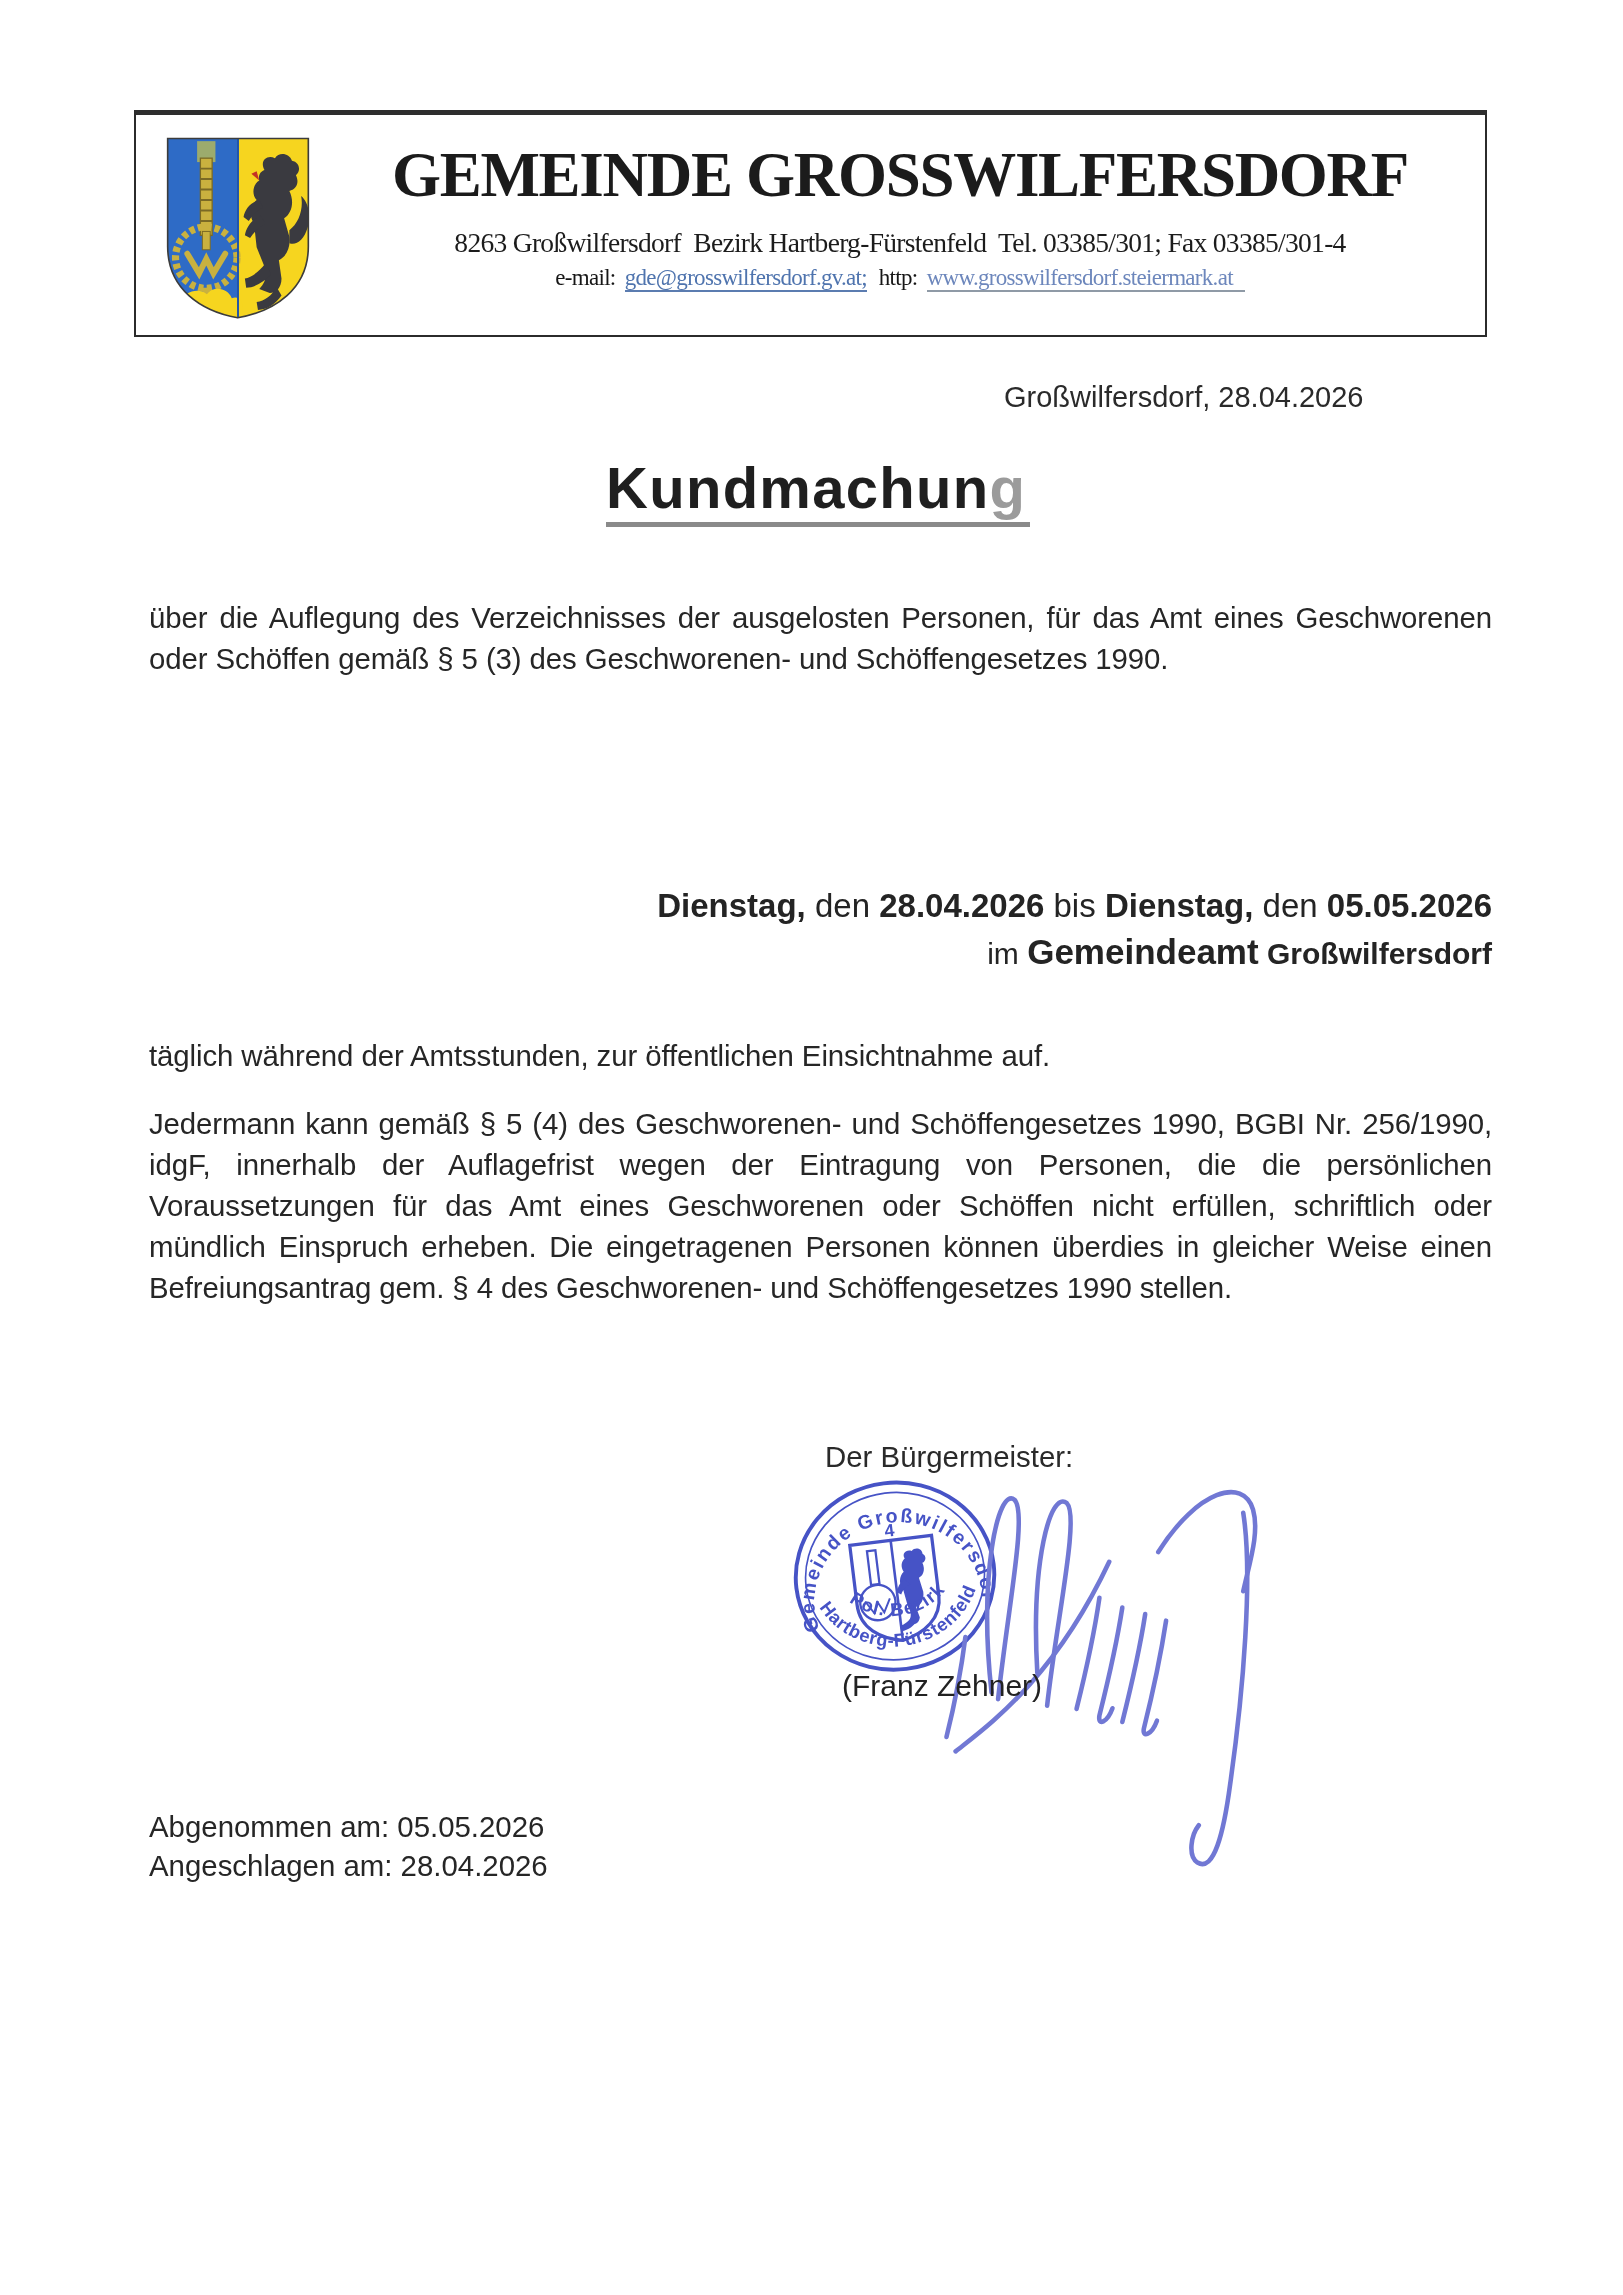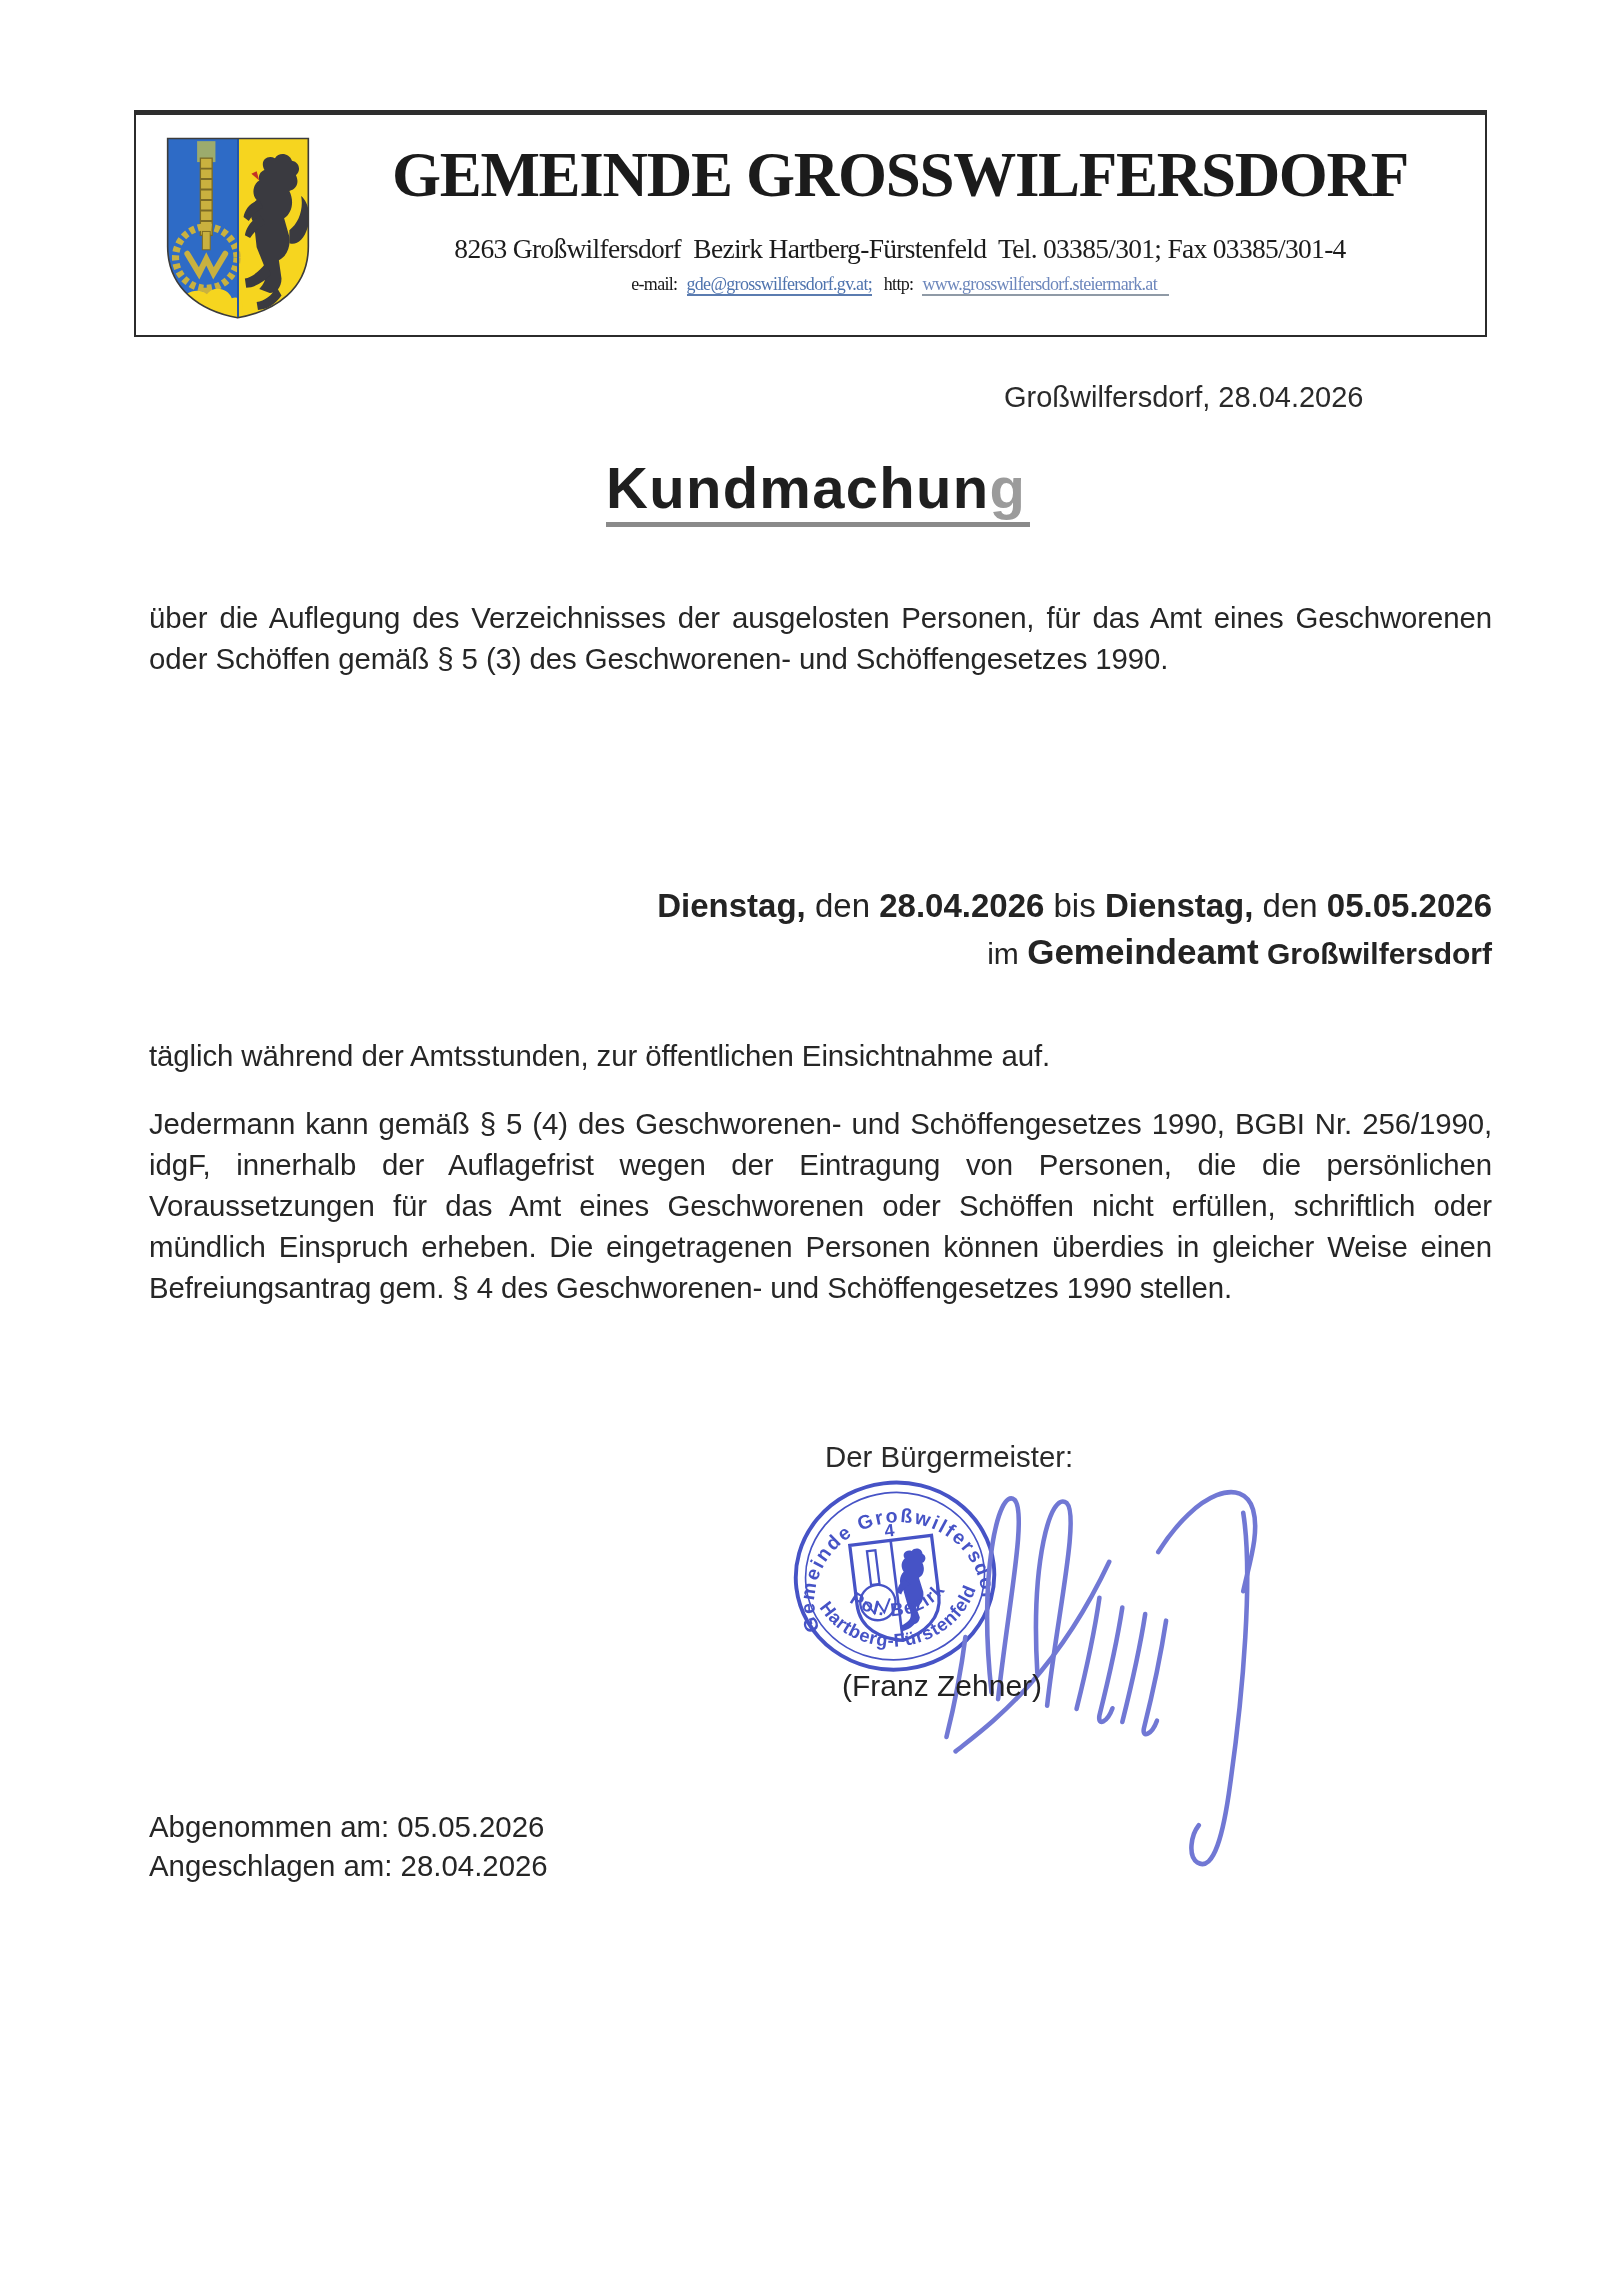--- a/index.html
+++ b/index.html
@@ -19,25 +19,25 @@
     display:flex;align-items:flex-start;
   }
   .crest{margin:17px 0 0 25px;flex:0 0 auto;}
   .header-text{flex:1;text-align:center;font-family:"Liberation Serif", serif;}
   .muni-title{
     margin-top:29px;
     font-size:63px;line-height:63px;font-weight:700;
     letter-spacing:-1.3px;color:#1b1b1b;white-space:nowrap;
   }
   .muni-address{
-    margin-top:27px;font-size:27.5px;line-height:30px;color:#1c1c1c;
+    margin-top:21px;font-size:27.5px;line-height:30px;color:#1c1c1c;
     white-space:pre;letter-spacing:-0.7px;
   }
   .muni-contact{
-    margin-top:5.2px;font-size:18px;line-height:30px;color:#1c1c1c;
+    margin-top:5.2px;font-size:23px;line-height:30px;color:#1c1c1c;
     white-space:nowrap;letter-spacing:-0.7px;
   }
   .muni-contact .lbl{color:#161616;}
   .link1{color:#4f74ae;border-bottom:2px solid #5b7cb0;margin-left:9.2px;}
   .lbl-http{margin-left:11.8px;}
   .link2{color:#6d87bc;border-bottom:2px solid #8f9aa6;margin-left:9.2px;padding-right:11.8px;}
   
   .date-line{
     position:absolute;top:381px;left:1004px;width:412px;
     font-size:29px;color:#2a2a2a;white-space:nowrap;

